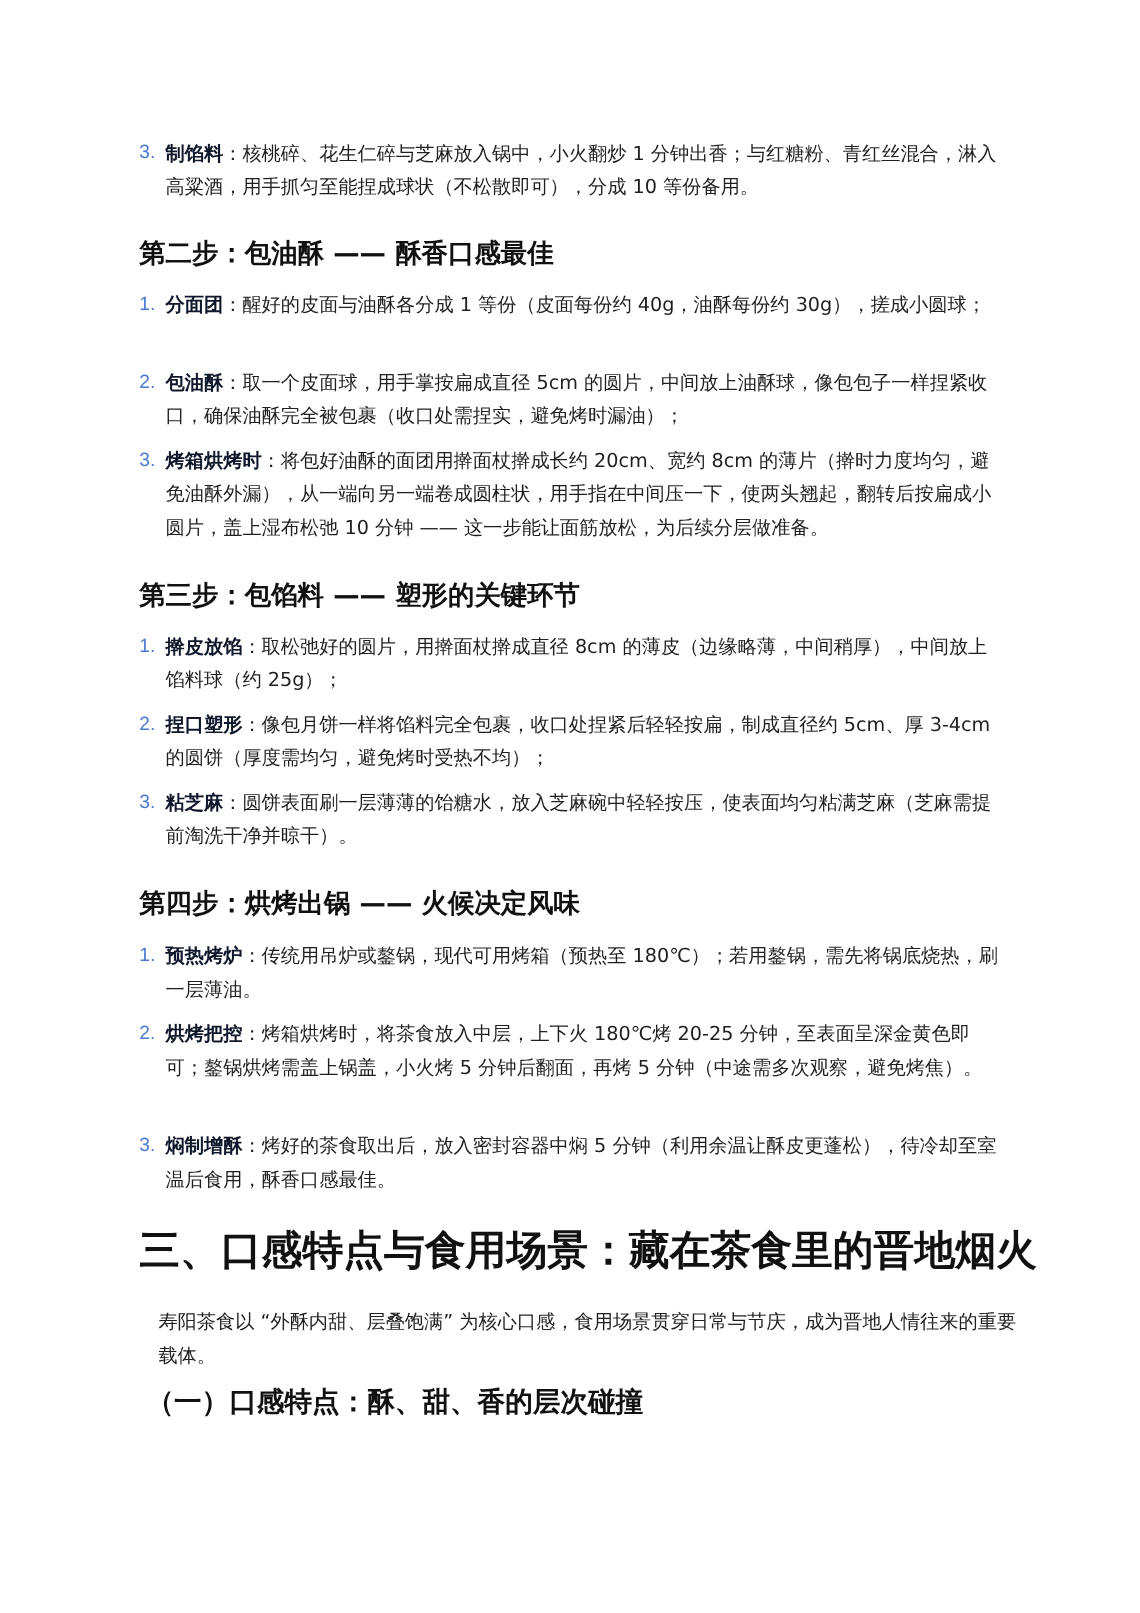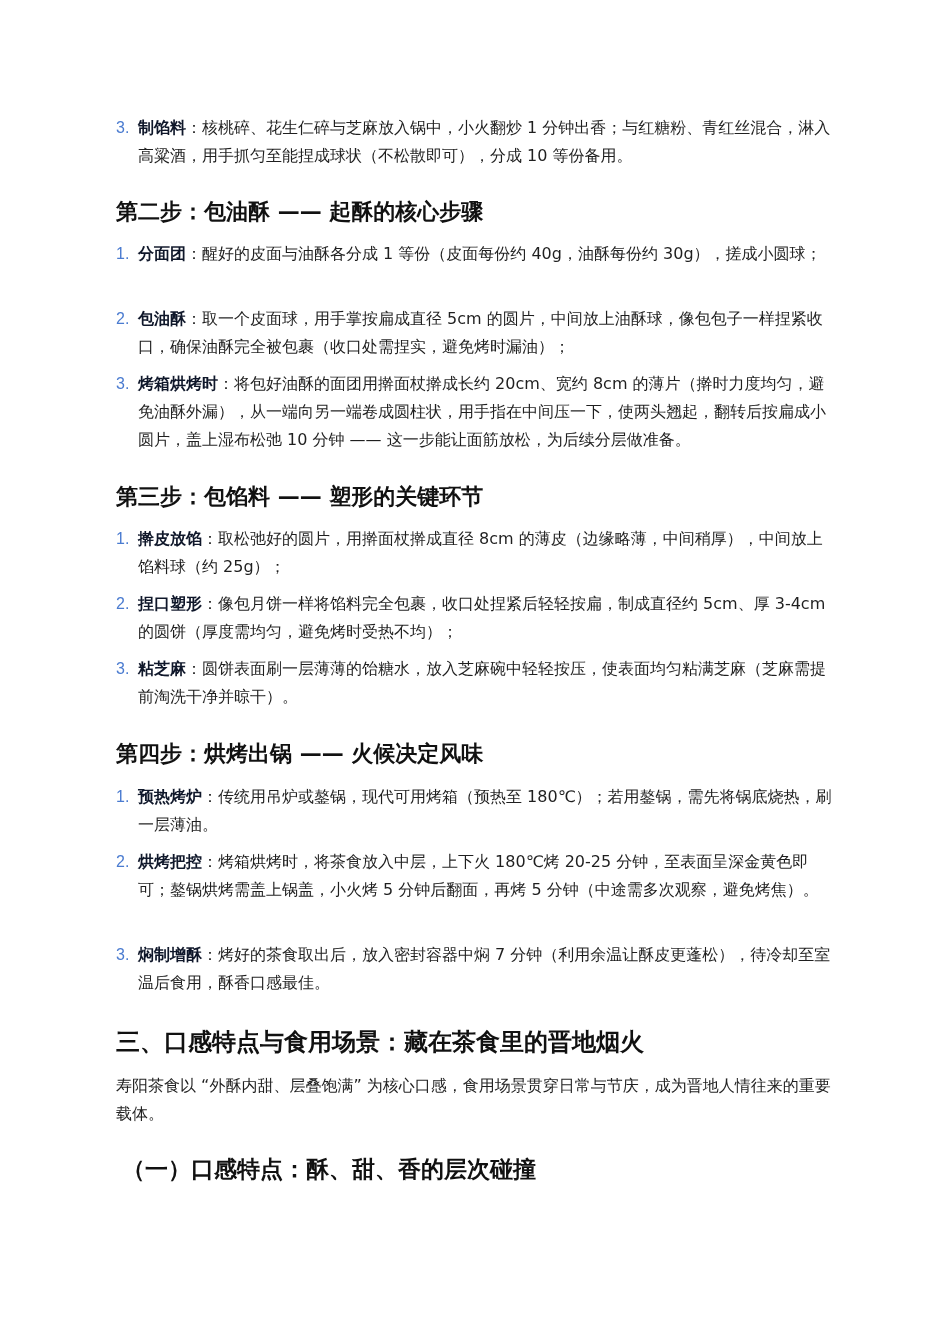--- a/index.html
+++ b/index.html
@@ -7,35 +7,35 @@
     width: 950px; height: 1344px; overflow: hidden;
     font-family: "DejaVu Sans", "Liberation Sans", sans-serif;
     color: #1f1f1f;
   }
   .page { position: relative; width: 950px; height: 1344px; }
   .olitem { position: absolute; left: 116px; width: 720px; font-size: 16px; line-height: 28px; }
   .olitem .num { position: absolute; left: 0; top: 0; color: #4a7bd0; font-family: "Liberation Sans", sans-serif; }
   .olitem .txt { display: block; padding-left: 22px; }
   .olitem .term { font-weight: bold; color: #0f172a; }
   h3.step { position: absolute; left: 116px; margin: 0; font-size: 22px; font-weight: bold; line-height: 30px; color: #111; }
-  h2.sec { position: absolute; left: 116px; margin: 0; font-size: 24px; font-weight: bold; line-height: 34px; color: #111; }
-  p.body { position: absolute; left: 116px; width: 720px; margin: 0; font-size: 16px; line-height: 28px; }
+  h2.sec { position: absolute; left: 116px; margin: 0; font-size: 34px; font-weight: bold; line-height: 34px; color: #111; }
+  p.body { position: absolute; left: 116px; width: 720px; margin: 16px; font-size: 16px; line-height: 28px; }
   h3.sub { position: absolute; left: 122px; margin: 0; font-size: 23px; font-weight: bold; line-height: 30px; color: #111; }
 </style>
 </head>
 <body>
 
 <div class="page">
 
   <div class="olitem" style="top:114px;">
     <span class="num">3.</span>
     <span class="txt"><span class="term">制馅料</span><span>：核桃碎、花生仁碎与芝麻放入锅中，小火翻炒 1 分钟出香；与红糖粉、青红丝混合，淋入高粱酒，用手抓匀至能捏成球状（不松散即可），分成 10 等份备用。</span></span>
   </div>
 
-  <h3 class="step" style="top:197px;">第二步：包油酥 —— 起酥的核心步骤</h3>
+  <h3 class="step" style="top:197px;">第二步：包油酥 —— 酥香口感最佳</h3>
 
   <div class="olitem" style="top:240px;">
     <span class="num">1.</span>
     <span class="txt"><span class="term">分面团</span><span>：醒好的皮面与油酥各分成 1 等份（皮面每份约 40g，油酥每份约 30g），搓成小圆球；</span></span>
   </div>
   <div class="olitem" style="top:305px;">
     <span class="num">2.</span>
     <span class="txt"><span class="term">包油酥</span><span>：取一个皮面球，用手掌按扁成直径 5cm 的圆片，中间放上油酥球，像包包子一样捏紧收口，确保油酥完全被包裹（收口处需捏实，避免烤时漏油）；</span></span>
   </div>
   <div class="olitem" style="top:370px;">
@@ -63,21 +63,21 @@
   <div class="olitem" style="top:783px;">
     <span class="num">1.</span>
     <span class="txt"><span class="term">预热烤炉</span><span>：传统用吊炉或鏊锅，现代可用烤箱（预热至 180℃）；若用鏊锅，需先将锅底烧热，刷一层薄油。</span></span>
   </div>
   <div class="olitem" style="top:848px;">
     <span class="num">2.</span>
     <span class="txt"><span class="term">烘烤把控</span><span>：烤箱烘烤时，将茶食放入中层，上下火 180℃烤 20-25 分钟，至表面呈深金黄色即可；鏊锅烘烤需盖上锅盖，小火烤 5 分钟后翻面，再烤 5 分钟（中途需多次观察，避免烤焦）。</span></span>
   </div>
   <div class="olitem" style="top:941px;">
     <span class="num">3.</span>
-    <span class="txt"><span class="term">焖制增酥</span><span>：烤好的茶食取出后，放入密封容器中焖 7 分钟（利用余温让酥皮更蓬松），待冷却至室温后食用，酥香口感最佳。</span></span>
+    <span class="txt"><span class="term">焖制增酥</span><span>：烤好的茶食取出后，放入密封容器中焖 5 分钟（利用余温让酥皮更蓬松），待冷却至室温后食用，酥香口感最佳。</span></span>
   </div>
 
   <h2 class="sec" style="top:1025px;">三、口感特点与食用场景：藏在茶食里的晋地烟火</h2>
 
   <p class="body" style="top:1072px;">寿阳茶食以 “外酥内甜、层叠饱满” 为核心口感，食用场景贯穿日常与节庆，成为晋地人情往来的重要载体。</p>
 
   <h3 class="sub" style="top:1154px;">（一）口感特点：酥、甜、香的层次碰撞</h3>
 
 </div>
 

